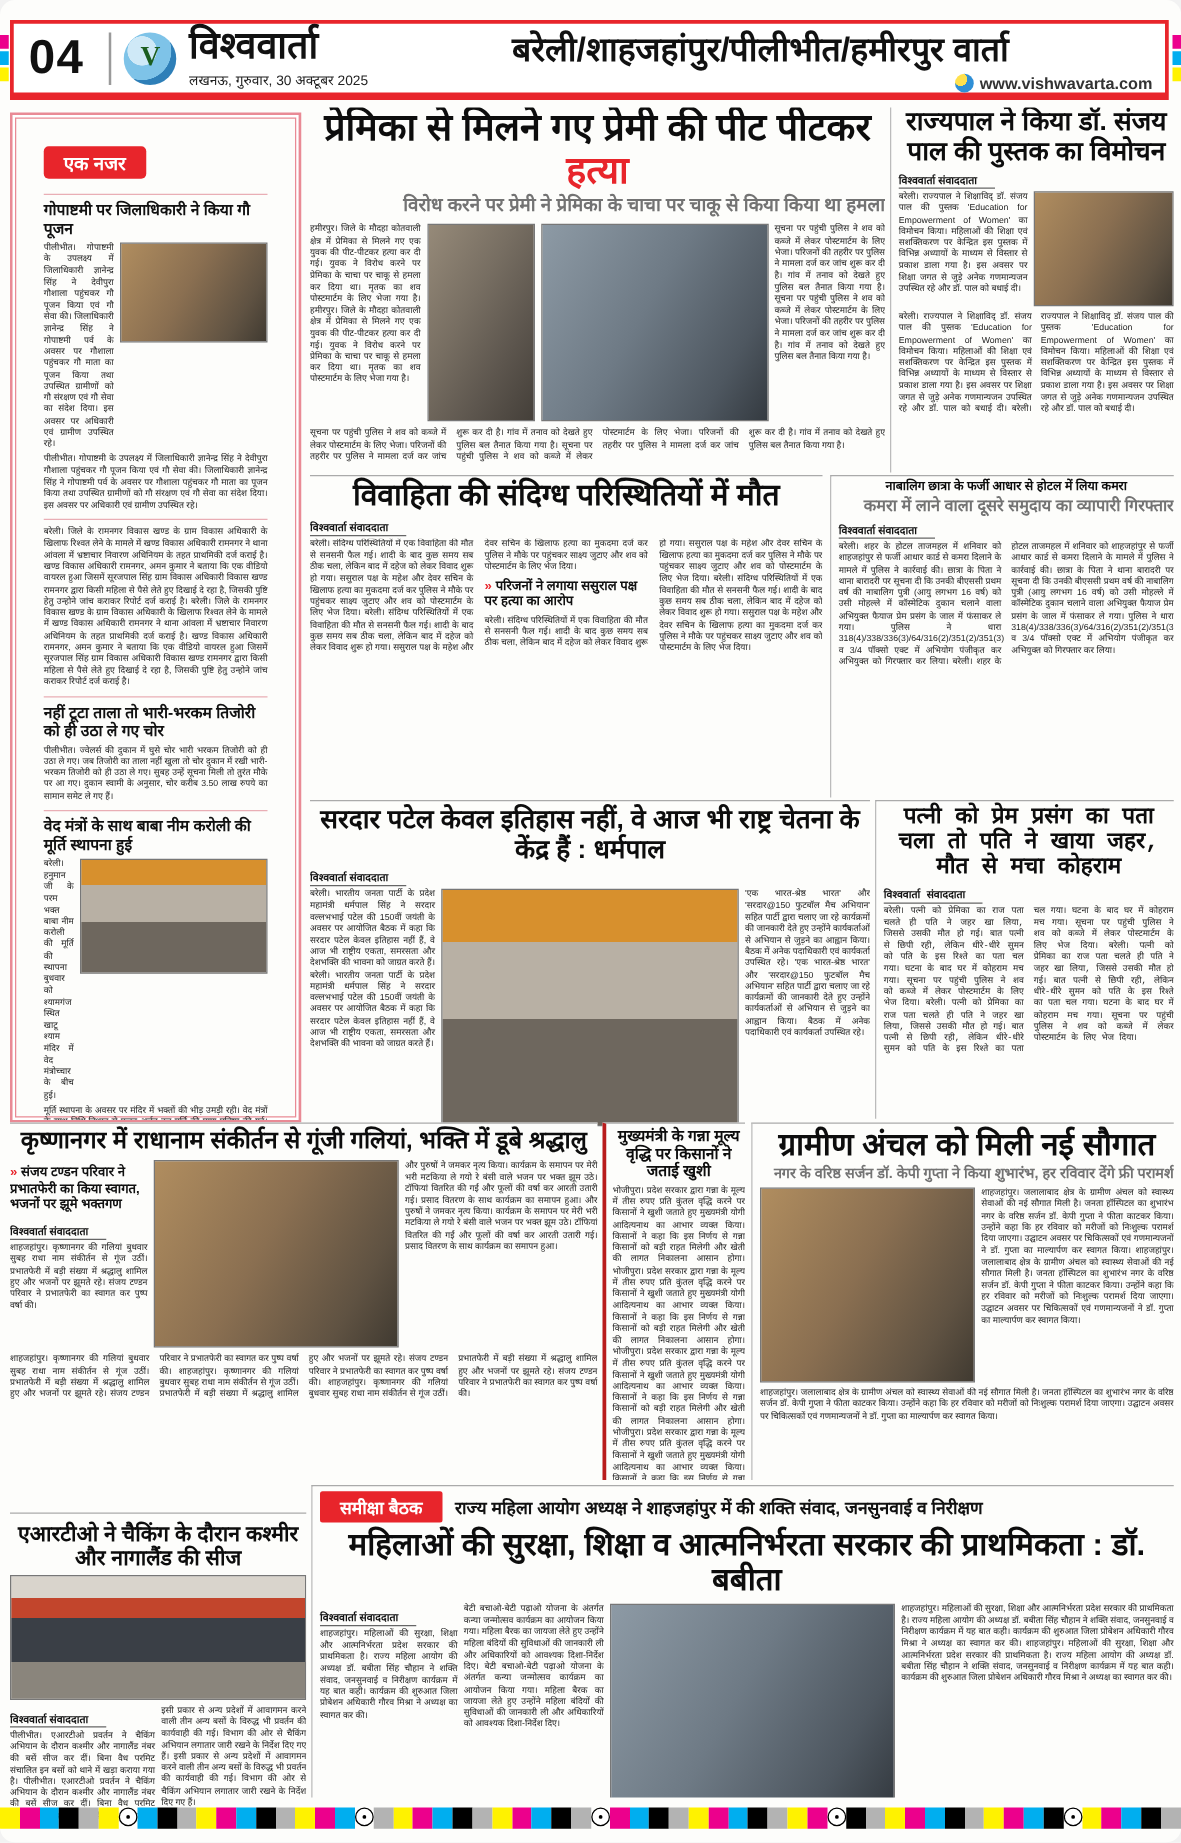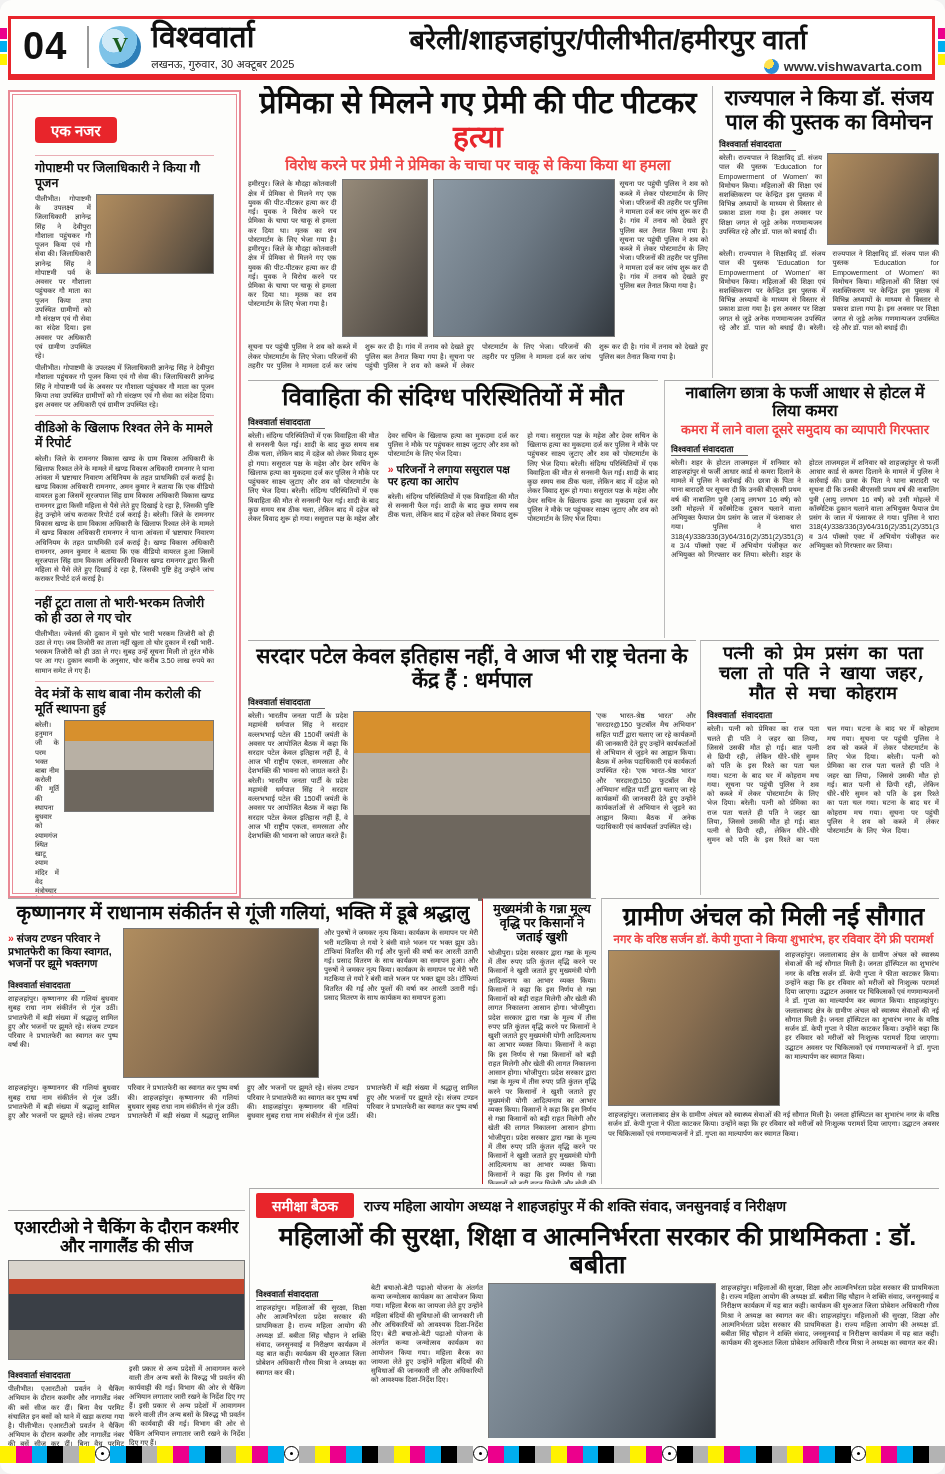--- a/index.html
+++ b/index.html
@@ -22,21 +22,21 @@
   .band{font-size:27px;font-weight:bold;letter-spacing:0;white-space:nowrap;}
   .site{align-self:flex-end;display:flex;align-items:center;gap:5px;font-size:13px;font-weight:bold;color:#333;margin-top:2px;}
   .globe{width:15px;height:15px;border-radius:50%;
          background:radial-gradient(circle at 30% 30%,#ffe14d 0 35%,#2f8fd6 36% 100%);display:inline-block;}
   .regv{position:absolute;width:7px;display:flex;flex-direction:column;gap:2px;}
   .regv span{height:11px;display:block;}
   
   .art{position:absolute;box-sizing:border-box;overflow:hidden;background:#fdfdfb;}
   .hl{font-weight:bold;color:#0d0d0d;text-align:center;line-height:1.12;}
   .hl .red{color:#e8252b;}
-  .sub{font-weight:bold;text-align:center;color:#ef4444;line-height:1.15;margin-top:3px;}
+  .sub{font-weight:bold;text-align:right;color:#737373;line-height:1.15;margin-top:3px;}
   .byline{font-size:8.5px;font-weight:bold;color:#111;border-bottom:1px solid #666;
           display:inline-block;padding:1px 14px 1px 0;margin:4px 0 2px 0;}
   .body{font-size:7px;line-height:1.32;text-align:justify;color:#1c1c1c;}
   .ph{background:linear-gradient(120deg,#968a79,#776e62 40%,#5d564e 70%,#443f39);
       border:1px solid #777;box-sizing:border-box;flex:0 0 auto;}
   .ph.warm{background:linear-gradient(120deg,#b08d5f,#8a6f51 45%,#5f5242 80%,#403a31);}
   .ph.cool{background:linear-gradient(120deg,#8d9aa5,#6e7a85 45%,#4e5760 80%,#343a40);}
   .ph.bus{background:linear-gradient(180deg,#d9d4cc 0 18%,#c2452c 18% 34%,#3a3f46 34% 70%,#8a857c 70% 100%);}
   .ph.stage{background:linear-gradient(180deg,#d7902d 0 22%,#b8b0a4 22% 55%,#6e675e 55% 100%);}
   .rule-t{border-top:1px solid #aaa;}
@@ -97,21 +97,20 @@
     <div class="side-art">
       <div class="sTitle">गोपाष्टमी पर जिलाधिकारी ने किया गौ पूजन</div>
       <div class="row">
         <div class="col body" style="flex:1">पीलीभीत। गोपाष्टमी के उपलक्ष्य में जिलाधिकारी ज्ञानेन्द्र सिंह ने देवीपुरा गौशाला पहुंचकर गौ पूजन किया एवं गौ सेवा की। जिलाधिकारी ज्ञानेन्द्र सिंह ने गोपाष्टमी पर्व के अवसर पर गौशाला पहुंचकर गौ माता का पूजन किया तथा उपस्थित ग्रामीणों को गौ संरक्षण एवं गौ सेवा का संदेश दिया। इस अवसर पर अधिकारी एवं ग्रामीण उपस्थित रहे।</div>
         <div class="ph warm" style="width:118px;height:80px"></div>
       </div>
       <div class="body" style="margin-top:3px">पीलीभीत। गोपाष्टमी के उपलक्ष्य में जिलाधिकारी ज्ञानेन्द्र सिंह ने देवीपुरा गौशाला पहुंचकर गौ पूजन किया एवं गौ सेवा की। जिलाधिकारी ज्ञानेन्द्र सिंह ने गोपाष्टमी पर्व के अवसर पर गौशाला पहुंचकर गौ माता का पूजन किया तथा उपस्थित ग्रामीणों को गौ संरक्षण एवं गौ सेवा का संदेश दिया। इस अवसर पर अधिकारी एवं ग्रामीण उपस्थित रहे।</div>
     </div>
 
     <div class="side-art">
-      <div class="sTitle">वीडिओ के खिलाफ रिश्वत लेने के मामले में रिपोर्ट</div>
       <div class="body">बरेली। जिले के रामनगर विकास खण्ड के ग्राम विकास अधिकारी के खिलाफ रिश्वत लेने के मामले में खण्ड विकास अधिकारी रामनगर ने थाना आंवला में भ्रष्टाचार निवारण अधिनियम के तहत प्राथमिकी दर्ज कराई है। खण्ड विकास अधिकारी रामनगर, अमन कुमार ने बताया कि एक वीडियो वायरल हुआ जिसमें सूरजपाल सिंह ग्राम विकास अधिकारी विकास खण्ड रामनगर द्वारा किसी महिला से पैसे लेते हुए दिखाई दे रहा है, जिसकी पुष्टि हेतु उन्होने जांच कराकर रिपोर्ट दर्ज कराई है। बरेली। जिले के रामनगर विकास खण्ड के ग्राम विकास अधिकारी के खिलाफ रिश्वत लेने के मामले में खण्ड विकास अधिकारी रामनगर ने थाना आंवला में भ्रष्टाचार निवारण अधिनियम के तहत प्राथमिकी दर्ज कराई है। खण्ड विकास अधिकारी रामनगर, अमन कुमार ने बताया कि एक वीडियो वायरल हुआ जिसमें सूरजपाल सिंह ग्राम विकास अधिकारी विकास खण्ड रामनगर द्वारा किसी महिला से पैसे लेते हुए दिखाई दे रहा है, जिसकी पुष्टि हेतु उन्होने जांच कराकर रिपोर्ट दर्ज कराई है।</div>
     </div>
 
     <div class="side-art">
       <div class="sTitle">नहीं टूटा ताला तो भारी-भरकम तिजोरी को ही उठा ले गए चोर</div>
       <div class="body">पीलीभीत। ज्वेलर्स की दुकान में घुसे चोर भारी भरकम तिजोरी को ही उठा ले गए। जब तिजोरी का ताला नहीं खुला तो चोर दुकान में रखी भारी-भरकम तिजोरी को ही उठा ले गए। सुबह उन्हें सूचना मिली तो तुरंत मौके पर आ गए। दुकान स्वामी के अनुसार, चोर करीब 3.50 लाख रुपये का सामान समेट ले गए हैं।</div>
     </div>
 
     <div class="side-art">
       <div class="sTitle">वेद मंत्रों के साथ बाबा नीम करोली की मूर्ति स्थापना हुई</div>
@@ -153,21 +152,21 @@
     <div style="column-count:3;column-gap:9px;height:190px;overflow:hidden">
       <div class="body">बरेली। संदिग्ध परिस्थितियों में एक विवाहिता की मौत से सनसनी फैल गई। शादी के बाद कुछ समय सब ठीक चला, लेकिन बाद में दहेज को लेकर विवाद शुरू हो गया। ससुराल पक्ष के महेश और देवर सचिन के खिलाफ हत्या का मुकदमा दर्ज कर पुलिस ने मौके पर पहुंचकर साक्ष्य जुटाए और शव को पोस्टमार्टम के लिए भेज दिया। बरेली। संदिग्ध परिस्थितियों में एक विवाहिता की मौत से सनसनी फैल गई। शादी के बाद कुछ समय सब ठीक चला, लेकिन बाद में दहेज को लेकर विवाद शुरू हो गया। ससुराल पक्ष के महेश और देवर सचिन के खिलाफ हत्या का मुकदमा दर्ज कर पुलिस ने मौके पर पहुंचकर साक्ष्य जुटाए और शव को पोस्टमार्टम के लिए भेज दिया।</div>
       <div class="pull">
         <span class="chev">»</span><span>परिजनों ने लगाया ससुराल पक्ष पर हत्या का आरोप</span>
       </div>
       <div class="body">बरेली। संदिग्ध परिस्थितियों में एक विवाहिता की मौत से सनसनी फैल गई। शादी के बाद कुछ समय सब ठीक चला, लेकिन बाद में दहेज को लेकर विवाद शुरू हो गया। ससुराल पक्ष के महेश और देवर सचिन के खिलाफ हत्या का मुकदमा दर्ज कर पुलिस ने मौके पर पहुंचकर साक्ष्य जुटाए और शव को पोस्टमार्टम के लिए भेज दिया। बरेली। संदिग्ध परिस्थितियों में एक विवाहिता की मौत से सनसनी फैल गई। शादी के बाद कुछ समय सब ठीक चला, लेकिन बाद में दहेज को लेकर विवाद शुरू हो गया। ससुराल पक्ष के महेश और देवर सचिन के खिलाफ हत्या का मुकदमा दर्ज कर पुलिस ने मौके पर पहुंचकर साक्ष्य जुटाए और शव को पोस्टमार्टम के लिए भेज दिया।</div>
     </div>
   </div>
 
   <div class="art rule-t" style="left:664px;top:380px;width:275px;height:258px;padding:3px 0 0 6px;border-left:1px solid #bbb;">
-    <div class="hl" style="font-size:16px">नाबालिग छात्रा के फर्जी आधार से होटल में लिया कमरा</div>
+    <div class="hl" style="font-size:10px">नाबालिग छात्रा के फर्जी आधार से होटल में लिया कमरा</div>
     <div class="sub" style="font-size:13px">कमरा में लाने वाला दूसरे समुदाय का व्यापारी गिरफ्तार</div>
     <div><span class="byline">विश्ववार्ता संवाददाता</span></div>
     <div class="body" style="column-count:2;column-gap:8px;height:178px">बरेली। शहर के होटल ताजमहल में शनिवार को शाहजहांपुर से फर्जी आधार कार्ड से कमरा दिलाने के मामले में पुलिस ने कार्रवाई की। छात्रा के पिता ने थाना बारादरी पर सूचना दी कि उनकी बीएससी प्रथम वर्ष की नाबालिग पुत्री (आयु लगभग 16 वर्ष) को उसी मोहल्ले में कॉस्मेटिक दुकान चलाने वाला अभियुक्त फैयाज प्रेम प्रसंग के जाल में फंसाकर ले गया। पुलिस ने धारा 318(4)/338/336(3)/64/316(2)/351(2)/351(3) व 3/4 पॉक्सो एक्ट में अभियोग पंजीकृत कर अभियुक्त को गिरफ्तार कर लिया। बरेली। शहर के होटल ताजमहल में शनिवार को शाहजहांपुर से फर्जी आधार कार्ड से कमरा दिलाने के मामले में पुलिस ने कार्रवाई की। छात्रा के पिता ने थाना बारादरी पर सूचना दी कि उनकी बीएससी प्रथम वर्ष की नाबालिग पुत्री (आयु लगभग 16 वर्ष) को उसी मोहल्ले में कॉस्मेटिक दुकान चलाने वाला अभियुक्त फैयाज प्रेम प्रसंग के जाल में फंसाकर ले गया। पुलिस ने धारा 318(4)/338/336(3)/64/316(2)/351(2)/351(3) व 3/4 पॉक्सो एक्ट में अभियोग पंजीकृत कर अभियुक्त को गिरफ्तार कर लिया।</div>
   </div>
 
   <div class="art rule-t" style="left:248px;top:640px;width:448px;height:316px;padding-top:3px;">
     <div class="hl" style="font-size:21px">सरदार पटेल केवल इतिहास नहीं, वे आज भी राष्ट्र चेतना के केंद्र हैं : धर्मपाल</div>
     <div><span class="byline">विश्ववार्ता संवाददाता</span></div>
     <div class="row">
       <div class="col body" style="flex:1">बरेली। भारतीय जनता पार्टी के प्रदेश महामंत्री धर्मपाल सिंह ने सरदार वल्लभभाई पटेल की 150वीं जयंती के अवसर पर आयोजित बैठक में कहा कि सरदार पटेल केवल इतिहास नहीं हैं, वे आज भी राष्ट्रीय एकता, समरसता और देशभक्ति की भावना को जाग्रत करते हैं। बरेली। भारतीय जनता पार्टी के प्रदेश महामंत्री धर्मपाल सिंह ने सरदार वल्लभभाई पटेल की 150वीं जयंती के अवसर पर आयोजित बैठक में कहा कि सरदार पटेल केवल इतिहास नहीं हैं, वे आज भी राष्ट्रीय एकता, समरसता और देशभक्ति की भावना को जाग्रत करते हैं।</div>
@@ -191,21 +190,21 @@
         </div>
         <div><span class="byline">विश्ववार्ता संवाददाता</span></div>
         <div class="body">शाहजहांपुर। कृष्णानगर की गलियां बुधवार सुबह राधा नाम संकीर्तन से गूंज उठीं। प्रभातफेरी में बड़ी संख्या में श्रद्धालु शामिल हुए और भजनों पर झूमते रहे। संजय टण्डन परिवार ने प्रभातफेरी का स्वागत कर पुष्प वर्षा की।</div>
       </div>
       <div class="ph warm" style="width:196px;height:150px"></div>
       <div class="col body" style="flex:1">और पुरुषों ने जमकर नृत्य किया। कार्यक्रम के समापन पर मेरी भरी मटकिया ले गयो रे बंसी वाले भजन पर भक्त झूम उठे। टॉफियां वितरित की गईं और फूलों की वर्षा कर आरती उतारी गई। प्रसाद वितरण के साथ कार्यक्रम का समापन हुआ। और पुरुषों ने जमकर नृत्य किया। कार्यक्रम के समापन पर मेरी भरी मटकिया ले गयो रे बंसी वाले भजन पर भक्त झूम उठे। टॉफियां वितरित की गईं और फूलों की वर्षा कर आरती उतारी गई। प्रसाद वितरण के साथ कार्यक्रम का समापन हुआ।</div>
     </div>
     <div class="body" style="margin-top:5px;column-count:4;column-gap:8px;height:92px">शाहजहांपुर। कृष्णानगर की गलियां बुधवार सुबह राधा नाम संकीर्तन से गूंज उठीं। प्रभातफेरी में बड़ी संख्या में श्रद्धालु शामिल हुए और भजनों पर झूमते रहे। संजय टण्डन परिवार ने प्रभातफेरी का स्वागत कर पुष्प वर्षा की। शाहजहांपुर। कृष्णानगर की गलियां बुधवार सुबह राधा नाम संकीर्तन से गूंज उठीं। प्रभातफेरी में बड़ी संख्या में श्रद्धालु शामिल हुए और भजनों पर झूमते रहे। संजय टण्डन परिवार ने प्रभातफेरी का स्वागत कर पुष्प वर्षा की। शाहजहांपुर। कृष्णानगर की गलियां बुधवार सुबह राधा नाम संकीर्तन से गूंज उठीं। प्रभातफेरी में बड़ी संख्या में श्रद्धालु शामिल हुए और भजनों पर झूमते रहे। संजय टण्डन परिवार ने प्रभातफेरी का स्वागत कर पुष्प वर्षा की।</div>
   </div>
 
-  <div class="art rule-t" style="left:482px;top:898px;width:114px;height:286px;padding:3px 0 0 5px;border-left:1px solid #b91c1c;">
+  <div class="art rule-t" style="left:482px;top:898px;width:114px;height:286px;padding:3px 0 0 5px;border-left:3px solid #b91c1c;">
     <div class="hl" style="font-size:12.5px">मुख्यमंत्री के गन्ना मूल्य वृद्धि पर किसानों ने जताई खुशी</div>
     <div class="body" style="margin-top:4px">भोजीपुरा। प्रदेश सरकार द्वारा गन्ना के मूल्य में तीस रुपए प्रति कुंतल वृद्धि करने पर किसानों ने खुशी जताते हुए मुख्यमंत्री योगी आदित्यनाथ का आभार व्यक्त किया। किसानों ने कहा कि इस निर्णय से गन्ना किसानों को बड़ी राहत मिलेगी और खेती की लागत निकालना आसान होगा। भोजीपुरा। प्रदेश सरकार द्वारा गन्ना के मूल्य में तीस रुपए प्रति कुंतल वृद्धि करने पर किसानों ने खुशी जताते हुए मुख्यमंत्री योगी आदित्यनाथ का आभार व्यक्त किया। किसानों ने कहा कि इस निर्णय से गन्ना किसानों को बड़ी राहत मिलेगी और खेती की लागत निकालना आसान होगा। भोजीपुरा। प्रदेश सरकार द्वारा गन्ना के मूल्य में तीस रुपए प्रति कुंतल वृद्धि करने पर किसानों ने खुशी जताते हुए मुख्यमंत्री योगी आदित्यनाथ का आभार व्यक्त किया। किसानों ने कहा कि इस निर्णय से गन्ना किसानों को बड़ी राहत मिलेगी और खेती की लागत निकालना आसान होगा। भोजीपुरा। प्रदेश सरकार द्वारा गन्ना के मूल्य में तीस रुपए प्रति कुंतल वृद्धि करने पर किसानों ने खुशी जताते हुए मुख्यमंत्री योगी आदित्यनाथ का आभार व्यक्त किया। किसानों ने कहा कि इस निर्णय से गन्ना किसानों को बड़ी राहत मिलेगी और खेती की लागत निकालना आसान होगा।</div>
   </div>
 
   <div class="art rule-t" style="left:601px;top:898px;width:338px;height:286px;padding:3px 0 0 6px;border-left:1px solid #bbb;">
     <div class="hl" style="font-size:25px">ग्रामीण अंचल को मिली नई सौगात</div>
     <div class="sub" style="font-size:11.5px">नगर के वरिष्ठ सर्जन डॉ. केपी गुप्ता ने किया शुभारंभ, हर रविवार देंगे फ्री परामर्श</div>
     <div class="row" style="margin-top:4px">
       <div class="ph warm" style="width:172px;height:156px"></div>
       <div class="col body" style="flex:1">शाहजहांपुर। जलालाबाद क्षेत्र के ग्रामीण अंचल को स्वास्थ्य सेवाओं की नई सौगात मिली है। जनता हॉस्पिटल का शुभारंभ नगर के वरिष्ठ सर्जन डॉ. केपी गुप्ता ने फीता काटकर किया। उन्होंने कहा कि हर रविवार को मरीजों को निःशुल्क परामर्श दिया जाएगा। उद्घाटन अवसर पर चिकित्सकों एवं गणमान्यजनों ने डॉ. गुप्ता का माल्यार्पण कर स्वागत किया। शाहजहांपुर। जलालाबाद क्षेत्र के ग्रामीण अंचल को स्वास्थ्य सेवाओं की नई सौगात मिली है। जनता हॉस्पिटल का शुभारंभ नगर के वरिष्ठ सर्जन डॉ. केपी गुप्ता ने फीता काटकर किया। उन्होंने कहा कि हर रविवार को मरीजों को निःशुल्क परामर्श दिया जाएगा। उद्घाटन अवसर पर चिकित्सकों एवं गणमान्यजनों ने डॉ. गुप्ता का माल्यार्पण कर स्वागत किया।</div>

